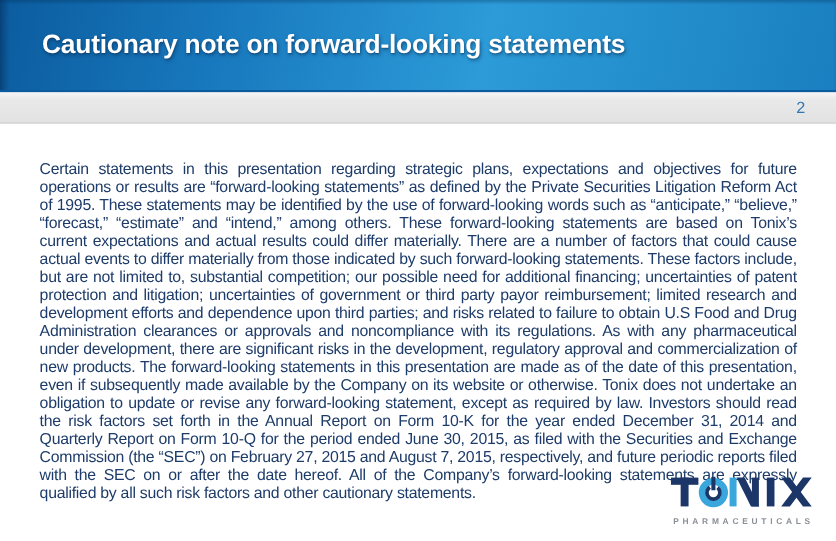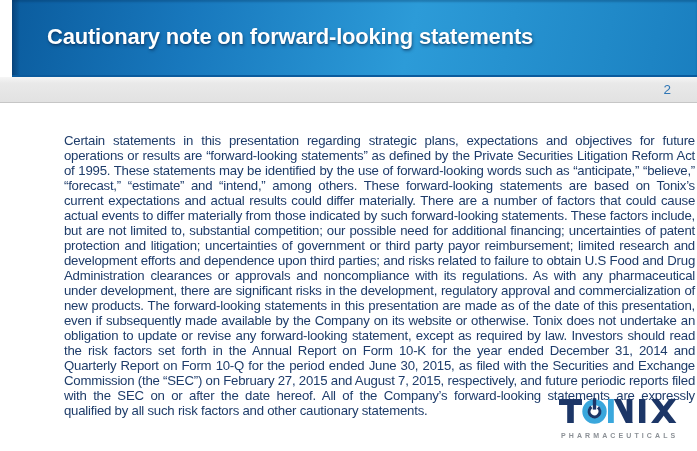--- a/index.html
+++ b/index.html
@@ -5,21 +5,21 @@
   html,body{margin:0;padding:0;background:#fff;}
   .slide{
     position:relative;
     width:697px;height:451px;
     background:#ffffff;
     overflow:hidden;
     font-family:"Liberation Sans", sans-serif;
   }
   
   .header{
-    position:absolute;top:0;left:12px;right:0;height:75px;
+    position:absolute;top:0;left:0;right:0;height:75px;
     background:linear-gradient(103deg,#0b5c9e 0%,#1878bd 26%,#2c9bd8 58%,#2089c8 86%,#1a7fc0 100%);
     border-bottom:2px solid #0b5b9d;
     box-shadow:inset 0 2px 2px rgba(5,40,80,.28);
   }
   .header::before{
     content:"";position:absolute;left:0;top:0;width:8px;height:100%;
     background:linear-gradient(to right,rgba(5,47,94,.55),rgba(5,47,94,.18) 70%,rgba(5,47,94,0));
   }
   .slide-title{
     margin:0;padding:26px 0 0 35px;
@@ -36,21 +36,20 @@
   .page-number{
     position:absolute;right:26px;top:0;height:25px;line-height:25px;
     color:#2f76b5;font-size:13.5px;
   }
   
   .body-text{
     position:absolute;top:120px;left:33px;width:631px;
     color:#1e3c6a;
     font-size:13.2px;line-height:15px;letter-spacing:-0.22px;
     text-align:justify;
-    margin-left:31px;
   }
   
   .logo{
     position:absolute;right:19px;bottom:12px;width:120px;text-align:center;
   }
   .logo-sub{
     display:block;margin-top:2px;
     color:#8b9096;font-size:7px;font-weight:bold;
     letter-spacing:3.1px;white-space:nowrap;text-indent:3px;
   }

